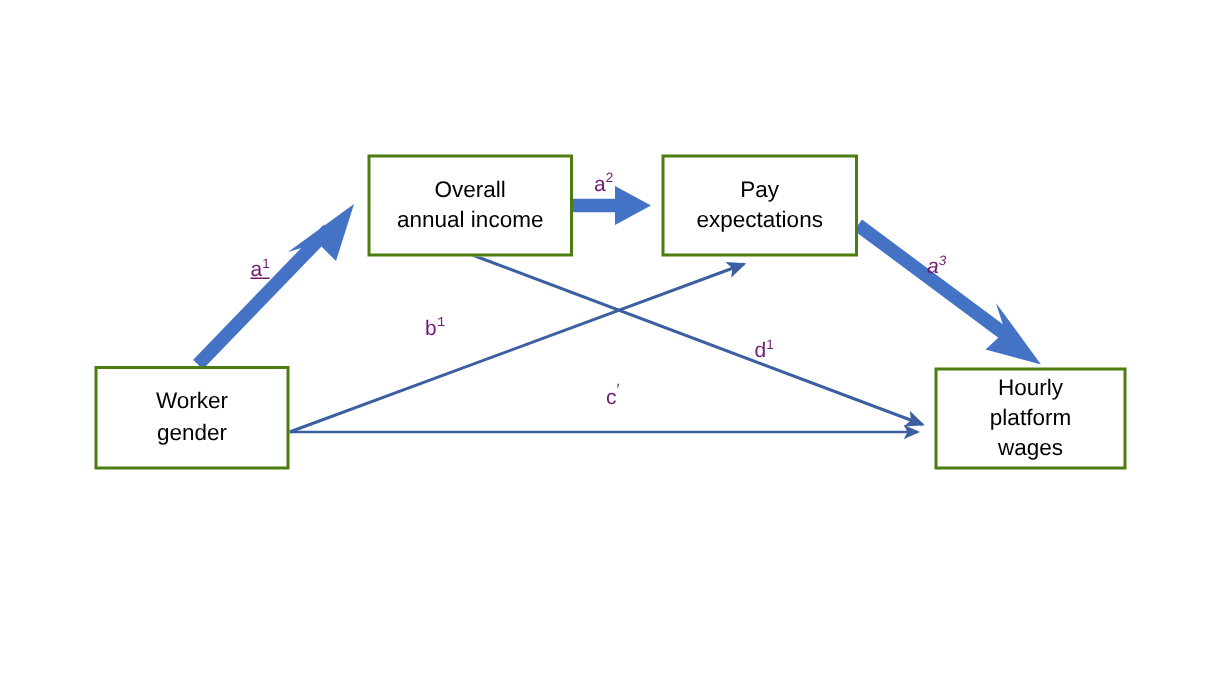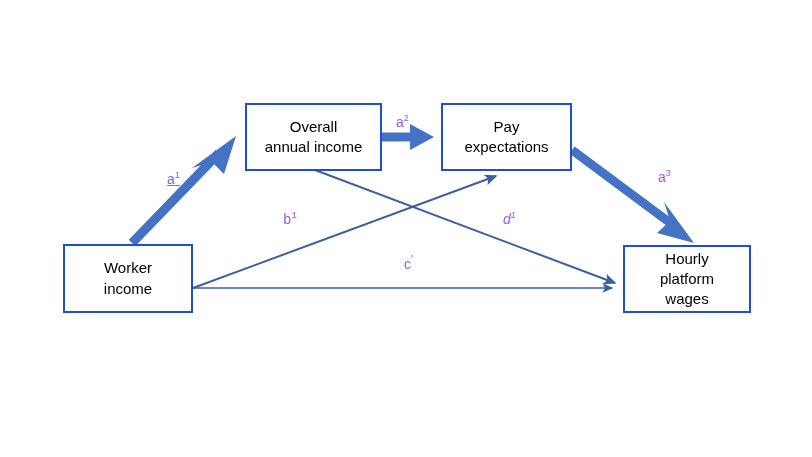--- a/index.html
+++ b/index.html
@@ -20,40 +20,40 @@
   #diagram-svg {
     position: absolute;
     left: 0;
     top: 0;
     width: 812px;
     height: 457px;
   }
   .node-box {
     position: absolute;
     box-sizing: border-box;
-    border: 2px solid #1d4ed8;
+    border: 2px solid #4d7c0f;
     background: #ffffff;
     display: flex;
     align-items: center;
     justify-content: center;
     text-align: center;
     color: #000000;
     font-size: 15px;
     line-height: 1.35;
     font-family: "Liberation Sans", sans-serif;
     z-index: 5;
   }
   .node-label {
     display: block;
     white-space: pre-line;
     padding: 0 6px;
   }
   .path-label {
     position: absolute;
-    color: #8b5cf6;
+    color: #701a75;
     font-size: 14px;
     font-family: "Liberation Sans", sans-serif;
     white-space: nowrap;
     z-index: 6;
   }
   .path-label sup {
     font-size: 9px;
     vertical-align: super;
     line-height: 0;
   }
@@ -99,21 +99,21 @@
     </g>
 
     <g>
       <path d="M572,150 L677,228" stroke="#4472C4" stroke-width="9" stroke-linecap="butt"></path>
       <path d="M694,243 L657,233 L670,221 L664,202 Z" fill="#4472C4"></path>
     </g>
   </svg>
 
   <div class="node-box" style="left:63px; top:244px; width:130px; height:69px;">
     <span class="node-label">Worker
-income</span>
+gender</span>
   </div>
 
   <div class="node-box" style="left:245px; top:103px; width:137px; height:68px;">
     <span class="node-label">Overall
 annual income</span>
   </div>
 
   <div class="node-box" style="left:623px; top:245px; width:128px; height:68px;">
     <span class="node-label">Hourly
 platform
@@ -126,29 +126,29 @@
   </div>
 
   <div class="path-label" style="left:167px; top:171px;text-decoration:underline;">
     <span>a</span><sup>1</sup>
   </div>
 
   <div class="path-label" style="left:396px; top:114px;">
     <span>a</span><sup>2</sup>
   </div>
 
-  <div class="path-label" style="left:658px; top:169px;">
+  <div class="path-label" style="left:618px; top:169px;font-style:italic;">
     <span>a</span><sup>3</sup>
   </div>
 
   <div class="path-label" style="left:283px; top:212px;font-family:Liberation Mono, monospace;">
     <span>b</span><sup>1</sup>
   </div>
 
-  <div class="path-label" style="left:503px; top:211px;font-style:italic;">
+  <div class="path-label" style="left:503px; top:225px;">
     <span>d</span><sup>1</sup>
   </div>
 
   <div class="path-label" style="left:404px; top:256px;">
     <span>c</span><span class="prime">′</span>
   </div>
 
 </div>
 
 </body></html>

